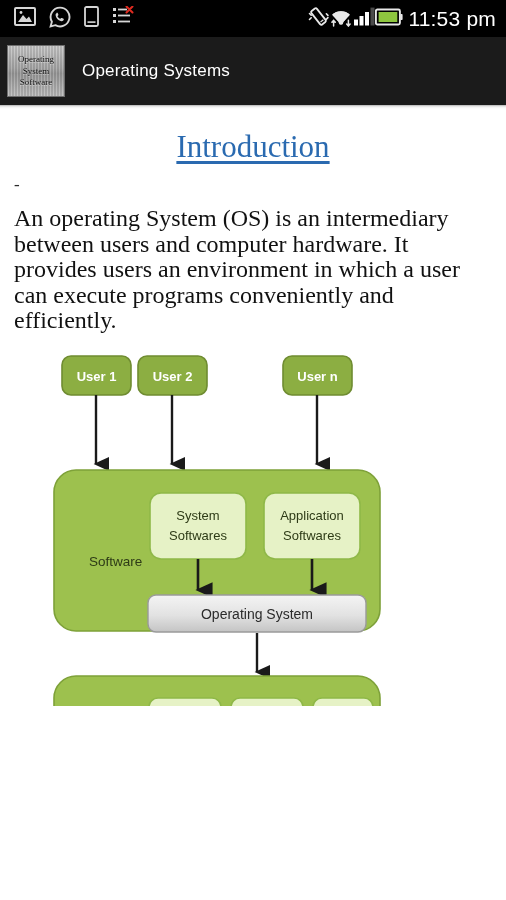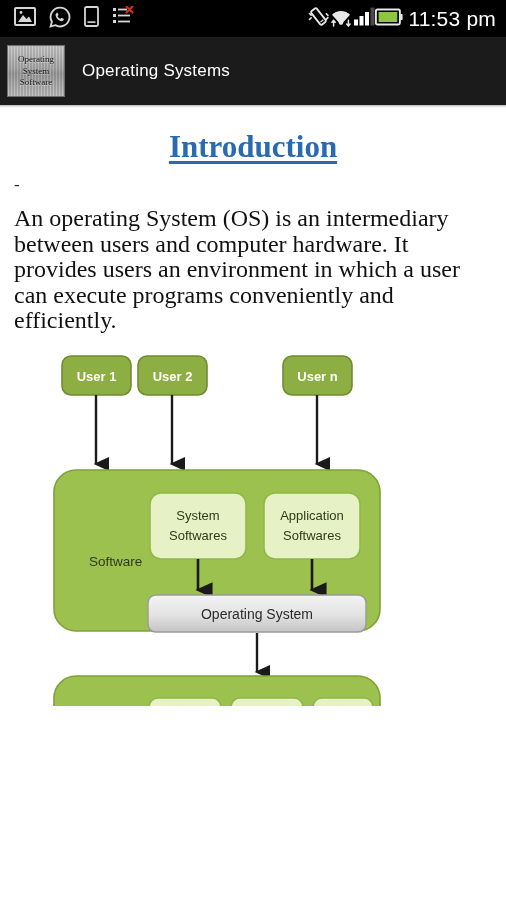--- a/index.html
+++ b/index.html
@@ -106,21 +106,20 @@
 
   #doc-heading {
     text-align: center;
     font-family: "Liberation Serif", serif;
     font-size: 31px;
     color: #2a6ab0;
     text-decoration: underline;
     text-underline-offset: 4px;
     margin-top: 22px;
     line-height: 1;
-    font-weight: bold;
   }
 
   #dash-mark {
     font-family: "Liberation Serif", serif;
     font-size: 17px;
     color: #2b2b2b;
     margin-top: 18px;
     margin-left: 2px;
     line-height: 0.6;
     height: 12px;

